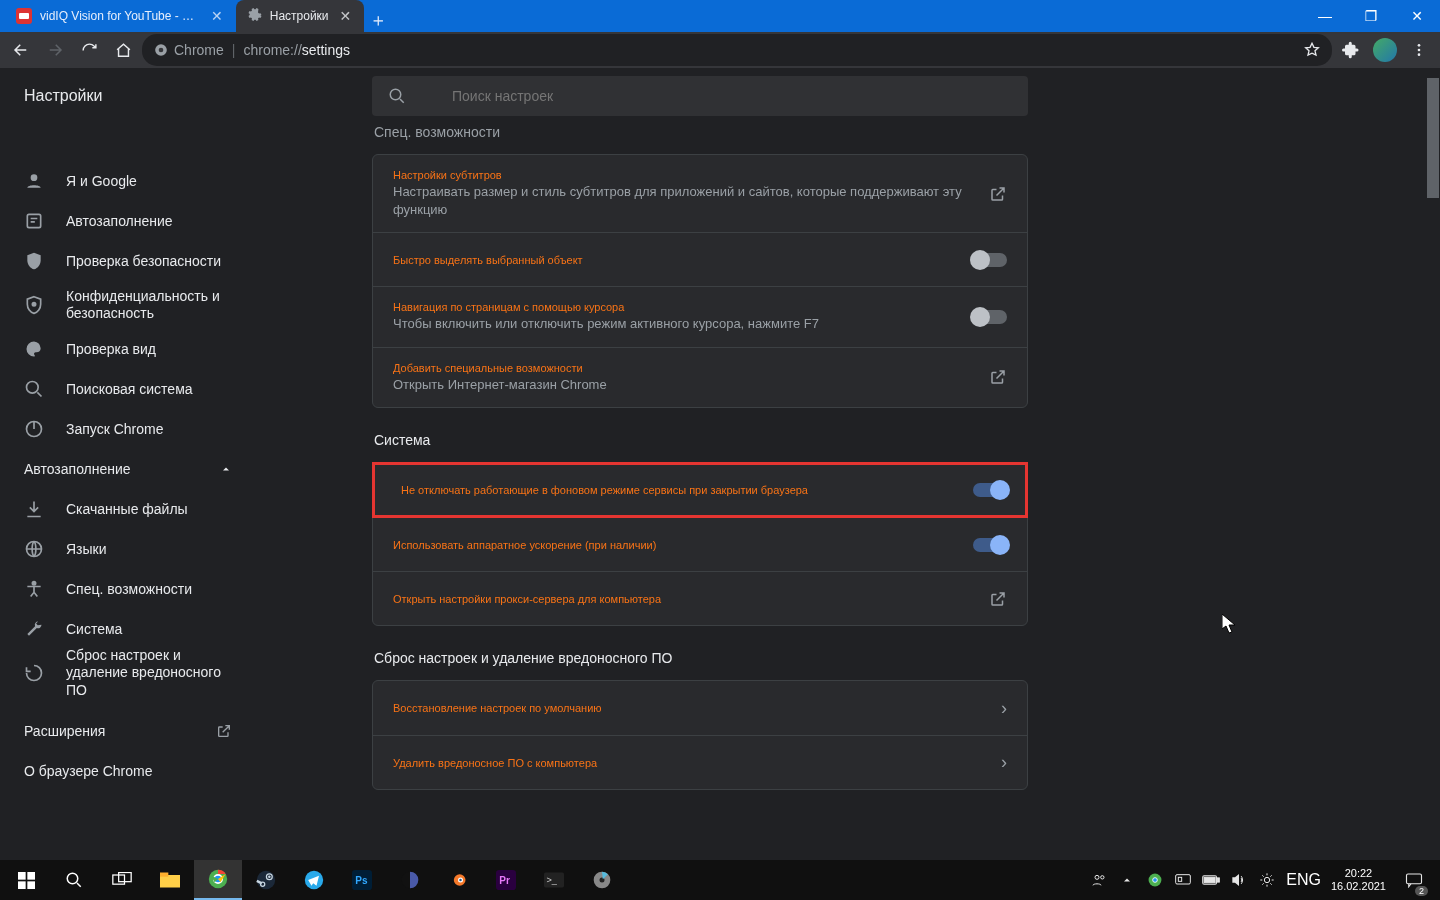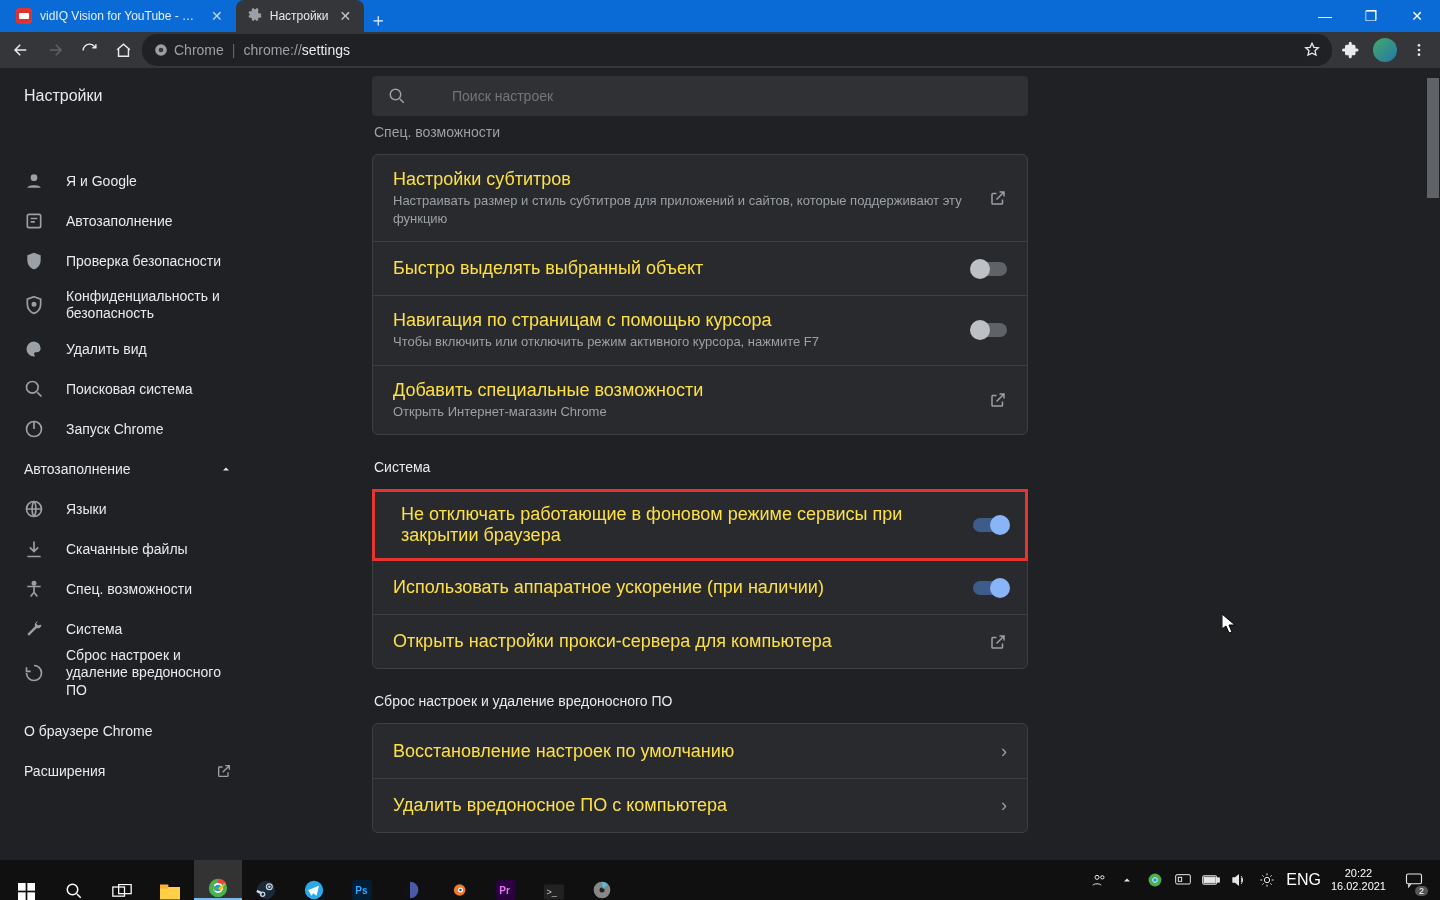--- a/index.html
+++ b/index.html
@@ -50,38 +50,38 @@
 
   .content { flex:1; padding:56px 0 24px 0; overflow:hidden; position:relative;}
   .content-inner { width:656px; margin-left:116px; }
 
   .sec-heading { font-size:14px; color:#e8eaed; margin:24px 0 14px 2px;}
   .sec-heading.cut { color:#9aa0a6; margin-top:0;}
   .card { background:#292a2d; border:1px solid #3c4043; border-radius:6px; margin-bottom:2px;}
   .row { padding:14px 20px; display:flex; align-items:center; gap:16px; min-height:54px;}
   .row + .row { border-top:1px solid #3c4043;}
   .row .txt { flex:1; }
-  .row .ttl { font-size:18px; color:#fde047; }
+  .row .ttl { font-size:11px; color:#f97316; }
   .row .sub { font-size:13px; color:#9aa0a6; margin-top:2px; line-height:1.35;}
   .row .act { color:#9aa0a6; display:flex; align-items:center;}
   .toggle { width:34px; height:14px; border-radius:8px; position:relative;}
   .toggle .knob { position:absolute; top:-3px; width:20px; height:20px; border-radius:50%; }
   .toggle.off { background:#5f6368;}
   .toggle.off .knob { left:-3px; background:#bdc1c6;}
   .toggle.on { background:#3e5b8a;}
   .toggle.on .knob { right:-3px; background:#8ab4f8;}
   .highlight { outline:3px solid #e53531; outline-offset:-2px;padding-left:28px;}
   .chev { font-size:18px; color:#9aa0a6;}
   .extern-ic svg, .act svg { width:18px; height:18px; }
   .scrollbar { position:absolute; right:0; top:0; bottom:0; width:14px; background:#202124;}
   .scrollbar .thumb { position:absolute; right:1px; width:12px; background:#5f6368; border-radius:0;}
   
   .taskbar { position:absolute; left:0; right:0; bottom:0; height:40px; background:#101010; display:flex;
              align-items:center; padding:0 2px; color:#fff; font-size:12px;}
-  .task-ico { width:48px; height:40px; display:flex; align-items:flex-end; justify-content:center;}
+  .task-ico { width:48px; height:40px; display:flex; align-items:center; justify-content:center;}
   .task-ico.active { background:#333; border-bottom:2px solid #76b9ed;}
   .tray { margin-left:auto; display:flex; align-items:center; gap:10px; padding-right:6px;}
   .tray .clock { text-align:center; line-height:1.15; font-size:11px;}
   .tray-ic { width:18px; height:18px; display:inline-flex; align-items:center; justify-content:center; color:#e6e6e6; font-size:13px;}
   .notif { width:36px; height:40px; display:flex; align-items:center; justify-content:center; position:relative;}
   .notif .badge { position:absolute; bottom:4px; right:4px; background:#555; color:#fff; font-size:9px;
                   border-radius:8px; padding:0 4px;}
   
   .cursor { position:absolute; width:14px; height:20px; pointer-events:none; z-index:999;}
   
@@ -228,21 +228,21 @@
           </svg>
         </span>
       <span>Конфиденциальность и безопасность</span>
     </div>
     <div class="side-item">
       <span class="side-ico">
           <svg width="20" height="20" viewBox="0 0 24 24" fill="#9aa0a6">
             <path d="M12 3a9 9 0 100 18c1 0 1-1 1-1 0-1-1-1-1-2 0-2 2-2 3-2 3 0 5-2 5-5a9 9 0 00-8-8z"></path>
           </svg>
         </span>
-      <span>Удалить вид</span>
+      <span>Проверка вид</span>
     </div>
     <div class="side-item">
       <span class="side-ico">
           <svg width="20" height="20" viewBox="0 0 24 24" fill="none" stroke="#9aa0a6" stroke-width="2">
             <circle cx="10" cy="10" r="7"></circle>
             <path d="M21 21l-5-5"></path>
           </svg>
         </span>
       <span>Поисковая система</span>
     </div>
@@ -261,37 +261,37 @@
       <span>
         <svg width="12" height="12" viewBox="0 0 24 24" fill="#e8eaed">
             <path d="M6 15l6-6 6 6z"></path>
           </svg>
       </span>
     </div>
 
     <div class="side-item">
       <span class="side-ico">
           <svg width="20" height="20" viewBox="0 0 24 24" fill="none" stroke="#9aa0a6" stroke-width="2">
+            <path d="M12 3v12m-5-5l5 5 5-5M4 21h16"></path>
+          </svg>
+        </span>
+      <span>Скачанные файлы</span>
+    </div>
+    <div class="side-item">
+      <span class="side-ico">
+          <svg width="20" height="20" viewBox="0 0 24 24" fill="none" stroke="#9aa0a6" stroke-width="2">
             <circle cx="12" cy="12" r="9"></circle>
             <path d="M3 12h18M12 3c3 3 3 15 0 18M12 3c-3 3-3 15 0 18"></path>
           </svg>
         </span>
       <span>Языки</span>
     </div>
     <div class="side-item">
       <span class="side-ico">
           <svg width="20" height="20" viewBox="0 0 24 24" fill="none" stroke="#9aa0a6" stroke-width="2">
-            <path d="M12 3v12m-5-5l5 5 5-5M4 21h16"></path>
-          </svg>
-        </span>
-      <span>Скачанные файлы</span>
-    </div>
-    <div class="side-item">
-      <span class="side-ico">
-          <svg width="20" height="20" viewBox="0 0 24 24" fill="none" stroke="#9aa0a6" stroke-width="2">
             <circle cx="12" cy="5" r="2" fill="#9aa0a6"></circle>
             <path d="M4 9h16M12 9v7m-4 5l4-5 4 5"></path>
           </svg>
         </span>
       <span>Спец. возможности</span>
     </div>
     <div class="side-item">
       <span class="side-ico">
           <svg width="20" height="20" viewBox="0 0 24 24" fill="#9aa0a6">
             <path d="M21 7a4 4 0 01-5.6 3.7L6 20l-2-2 9.3-9.4A4 4 0 0117 3l-2.5 2.5 2 2z"></path>
@@ -302,31 +302,31 @@
     <div class="side-item two">
       <span class="side-ico">
           <svg width="20" height="20" viewBox="0 0 24 24" fill="none" stroke="#9aa0a6" stroke-width="2">
             <path d="M3 12a9 9 0 109-9M3 5v5h5"></path>
           </svg>
         </span>
       <span>Сброс настроек и удаление вредоносного ПО</span>
     </div>
 
     <div class="side-footer">
-      <div class="side-item">
-        <span>О браузере Chrome</span>
-      </div>
       <div class="side-item" style="justify-content:space-between;gap:0">
         <span>Расширения</span>
         <span class="ext-ic">
           <svg width="16" height="16" viewBox="0 0 24 24" fill="none" stroke="#9aa0a6" stroke-width="2">
               <path d="M14 4h6v6M20 4L10 14M18 14v5a1 1 0 01-1 1H5a1 1 0 01-1-1V7a1 1 0 011-1h5"></path>
             </svg>
         </span>
       </div>
+      <div class="side-item">
+        <span>О браузере Chrome</span>
+      </div>
     </div>
   </div>
 
   <div class="content">
     <div class="content-inner">
 
       <div class="sec-heading cut">Спец. возможности</div>
       <div class="card" id="card-access">
           <div class="row">
             <div class="txt">

